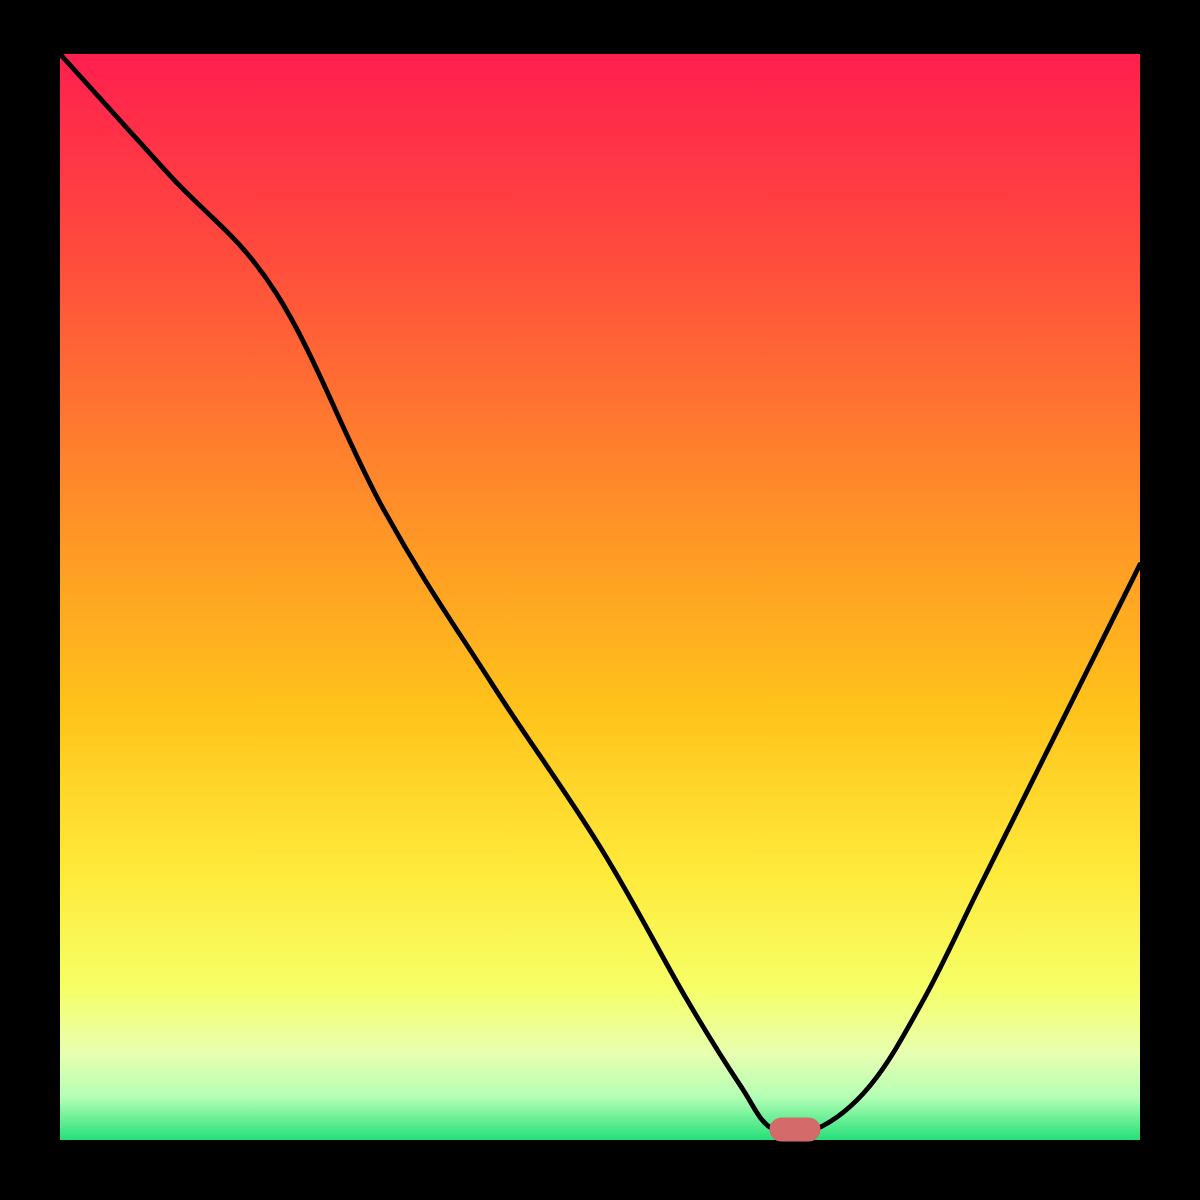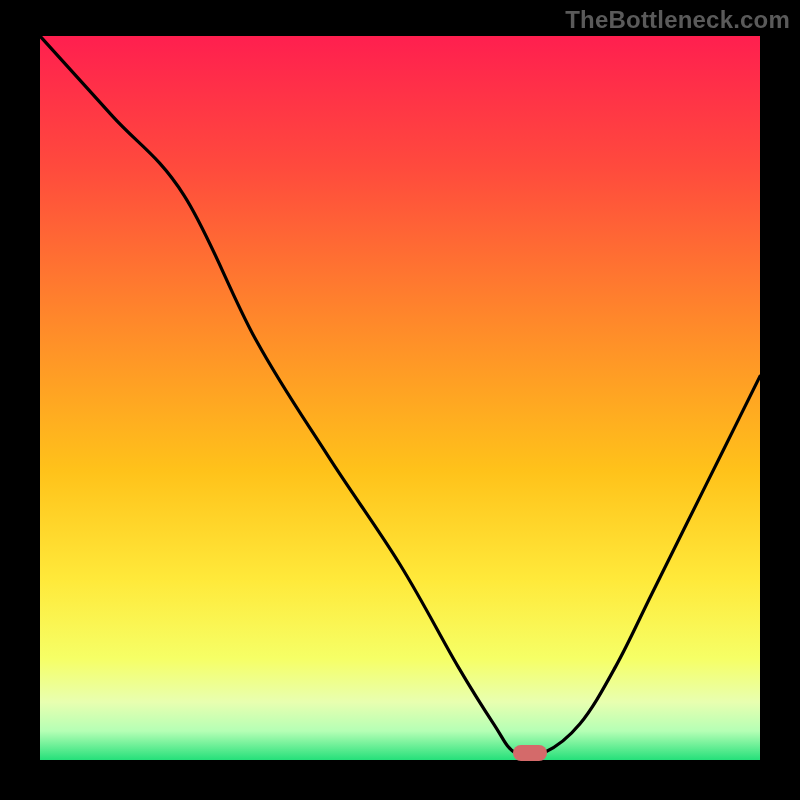--- a/index.html
+++ b/index.html
@@ -33,21 +33,20 @@
     height: 16px;
     border-radius: 8px;
     background: #d46a6a;
   }
   svg { display: block; }
 </style>
 </head>
 <body>
 
 <div class="frame">
-  <div class="watermark">TheBottleneck.com</div>
 
   <div class="plot-area">
     <svg width="720" height="724" viewBox="0 0 720 724">
       <defs>
         <linearGradient id="bg-grad" x1="0" y1="0" x2="0" y2="1">
             <stop offset="0%" stop-color="#ff1f4f"></stop>
             <stop offset="18%" stop-color="#ff4a3d"></stop>
             <stop offset="40%" stop-color="#ff8a2a"></stop>
             <stop offset="60%" stop-color="#ffc21a"></stop>
             <stop offset="75%" stop-color="#ffe93a"></stop>

